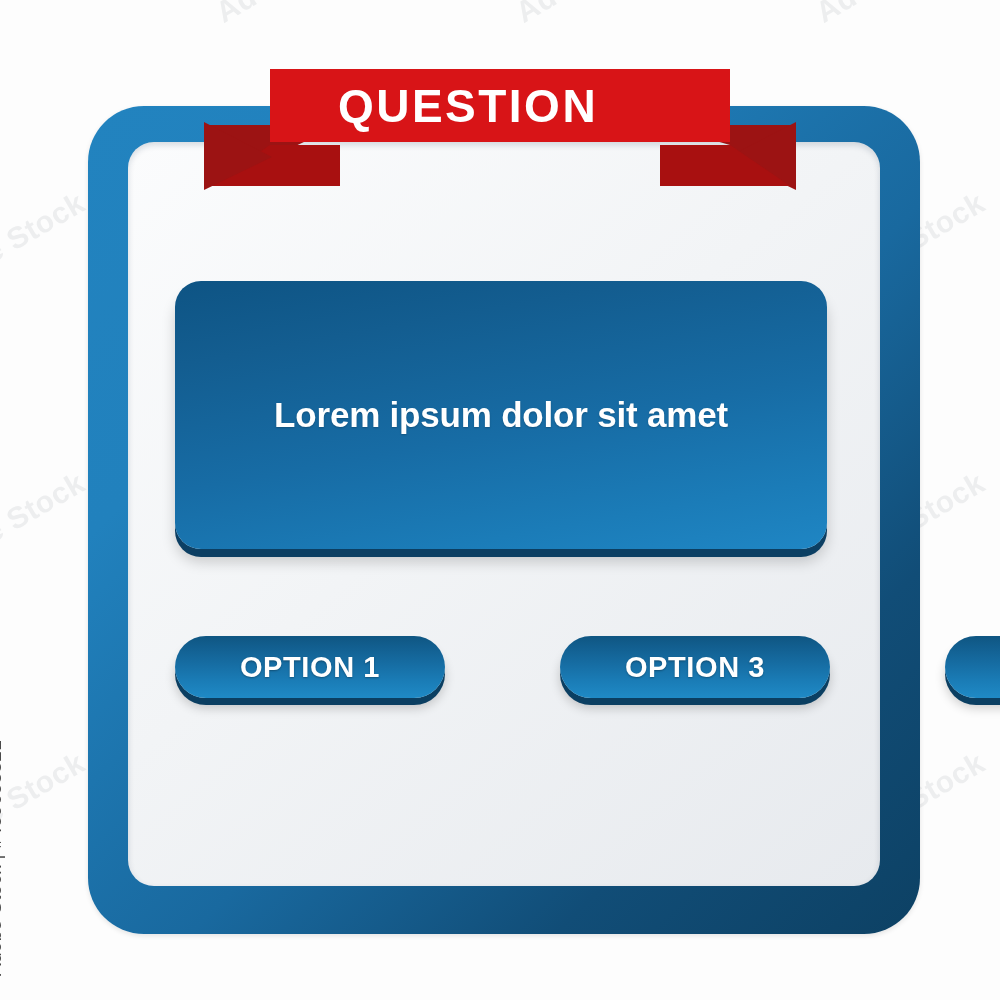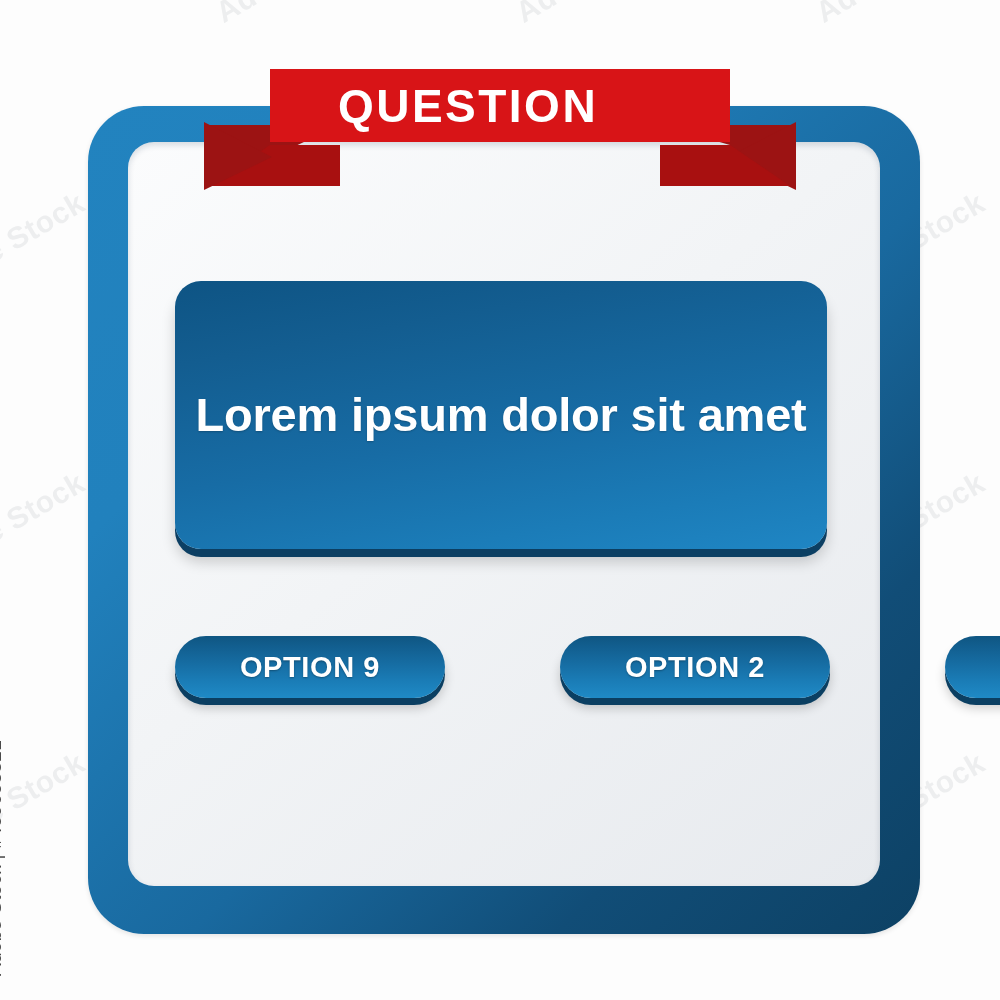--- a/index.html
+++ b/index.html
@@ -116,21 +116,21 @@
     border-radius: 26px;
     background: linear-gradient(170deg, #0e5484 0%, #135d90 22%, #176ca5 55%, #1b7cb8 82%, #1f86c4 100%);
     box-shadow: 0 8px 0 0 #0c3f63, 0 13px 14px rgba(0, 0, 0, 0.18);
     display: flex;
     align-items: center;
     justify-content: center;
     z-index: 15;
   }
   #question-text {
     color: #ffffff;
-    font-size: 47px;
+    font-size: 35px;
     font-weight: 700;
     line-height: 1.42;
     text-align: center;
     letter-spacing: -0.2px;
     padding: 0 26px;
     text-shadow: 0 1px 2px rgba(0, 0, 0, 0.22);
   }
   #question-text .q-line { display: block; white-space: nowrap; }
 
   
@@ -202,22 +202,22 @@
     </div>
   </div>
 
   <div id="question-box">
     <div id="question-text">
       <span class="q-line">Lorem ipsum dolor sit amet</span>
     </div>
   </div>
 
   <div id="options">
-    <button class="option-btn">OPTION 9</button>
-    <button class="option-btn">OPTION 2</button>
+    <button class="option-btn">OPTION 1</button>
+    <button class="option-btn">OPTION 3</button>
     <button class="option-btn">OPTION 3</button>
 
   </div>
 
   <div id="ribbon">
     <svg width="1000" height="200" viewBox="0 0 1000 200" xmlns="http://www.w3.org/2000/svg">
 
       <polygon points="204,125 204,186 340,186 340,145 270,145 340,125" fill="#9c1313"></polygon>
       <polygon points="204,125 270,158 204,186" fill="#9c1313"></polygon>
       <polygon points="204,125 340,125 270,158" fill="#9c1313"></polygon>

